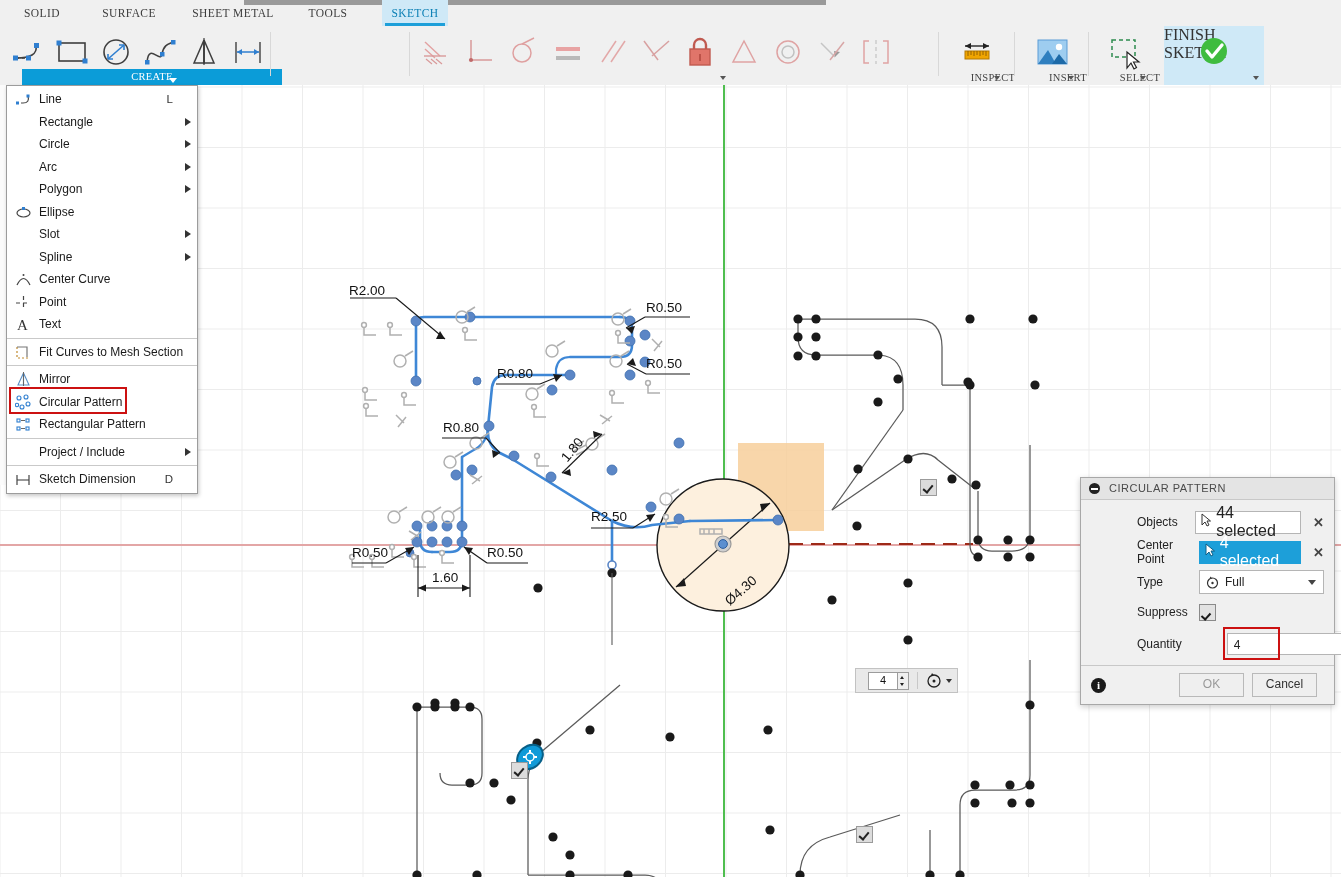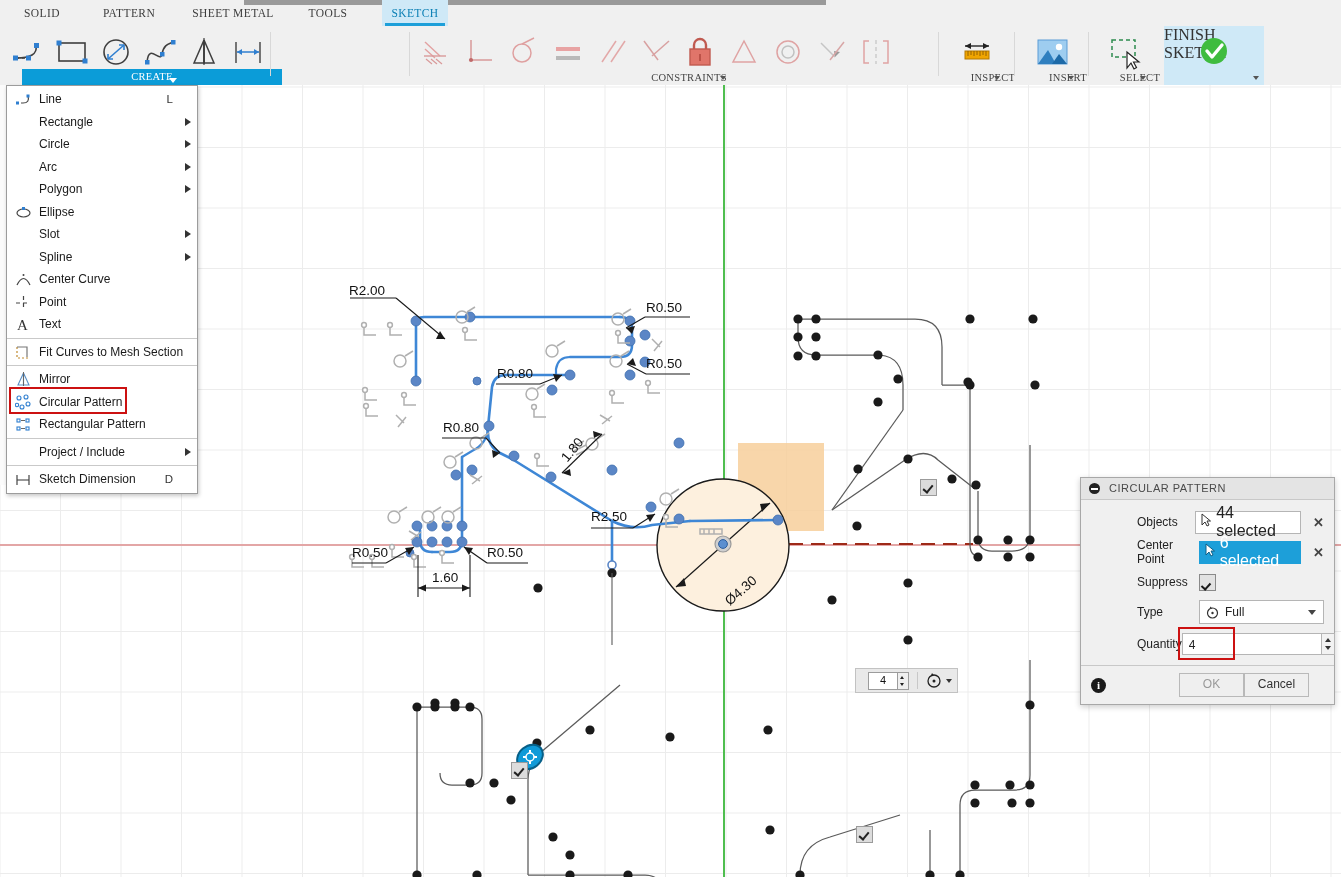--- a/index.html
+++ b/index.html
@@ -104,21 +104,21 @@
 </style>
 </head>
 <body>
 
 <div id="app">
 
   <div class="ribbon">
     <div class="tabstrip">
       <div class="greybar"></div>
       <div class="tab" style="left:10px;width:64px;">SOLID</div>
-      <div class="tab" style="left:92px;width:74px;">PATTERN</div>
+      <div class="tab" style="left:92px;width:74px;">SURFACE</div>
       <div class="tab" style="left:182px;width:102px;">SHEET METAL</div>
       <div class="tab" style="left:298px;width:60px;">TOOLS</div>
       <div class="tab active" style="left:382px;width:66px;">SKETCH</div>
     </div>
 
     <div class="ribgroup" style="left:6px;width:260px;">
       <div class="ricon" style="left:0px;">
         <svg width="44" height="40" viewBox="0 0 44 40">
             <path d="M10 26 Q32 26 30 14" fill="none" stroke="#3f3f3f" stroke-width="1.6"></path>
             <path d="M10 26 L20 26" stroke="#3f3f3f" stroke-width="1.6" stroke-dasharray="3 3"></path>
@@ -240,21 +240,20 @@
             <line x1="20" y1="28" x2="34" y2="10" stroke="#d8a6a6" stroke-width="1.5"></line>
           </svg>
       </div>
       <div class="ricon" style="left:440px;">
         <svg width="44" height="40" viewBox="0 0 44 40">
             <path d="M15 9 L10 9 L10 31 L15 31" fill="none" stroke="#dfa3a3" stroke-width="1.5"></path>
             <path d="M29 9 L34 9 L34 31 L29 31" fill="none" stroke="#dfa3a3" stroke-width="1.5"></path>
             <line x1="22" y1="8" x2="22" y2="32" stroke="#c9c9c9" stroke-width="1.4" stroke-dasharray="4 3"></line>
           </svg>
       </div>
-      <div class="label">CONSTRAINTS</div>
       <div style="position:absolute;bottom:5px;left:306px;width:0;height:0;border-top:4px solid #555;border-left:3.5px solid transparent;border-right:3.5px solid transparent;"></div>
     </div>
     <div class="vdiv" style="left:938px;"></div>
 
     <div class="ribgroup" style="left:944px;width:66px;">
       <div class="ricon" style="left:11px;">
         <svg width="44" height="40" viewBox="0 0 44 40">
             <line x1="10" y1="14" x2="34" y2="14" stroke="#222" stroke-width="1.4"></line>
             <path d="M10 14 l6 -3 l0 6 z" fill="#222"></path>
             <path d="M34 14 l-6 -3 l0 6 z" fill="#222"></path>
@@ -874,55 +873,55 @@
       </div>
 
       <div class="row">
         <div class="rlabel">Center Point</div>
         <div class="selbtn active">
           <span class="curs">
             <svg width="12" height="14">
                 <path d="M2 1 L2 12 L5 9 L7 13 L9 12 L7 8 L10.5 8 Z" fill="#fff" stroke="#0c5f87" stroke-width="1"></path>
               </svg>
           </span>
-          <span>6 selected</span>
+          <span>4 selected</span>
         </div>
         <span class="xbtn">✕</span>
-      </div>
-
-      <div class="row">
-        <div class="rlabel">Suppress</div>
-        <div class="chk"></div>
       </div>
 
       <div class="row">
         <div class="rlabel">Type</div>
         <div class="combo">
           <svg width="15" height="15" style="margin-right:5px;">
             <circle cx="7.5" cy="8" r="5" fill="none" stroke="#333" stroke-width="1.2"></circle>
             <circle cx="7.5" cy="8" r="1.2" fill="#333"></circle>
             <path d="M4.5 3.8 l3 0 l-2 -2.3 z" fill="#333"></path>
           </svg>
           <span>Full</span>
           <span class="cbarrow"></span>
         </div>
       </div>
 
-      <div class="row" style="height:34px;">
+      <div class="row">
+        <div class="rlabel">Suppress</div>
+        <div class="chk"></div>
+      </div>
+
+      <div class="row" style="height:34px;gap:45px;">
         <div class="rlabel">Quantity</div>
         <div class="qtywrap">
           <div class="qtyfield">4</div>
           <div class="spin">
               <div class="up"></div>
               <div class="dn"></div>
             </div>
           <div class="qtyhl"></div>
         </div>
       </div>
     </div>
     <div class="dlg-foot">
       <div class="infoicon">i</div>
       <div class="dbtn" style="margin-left:73px;">OK</div>
-      <div class="dbtn enabled" style="">Cancel</div>
+      <div class="dbtn enabled" style="margin-left:8px;">Cancel</div>
     </div>
   </div>
 
 </div>
 
 </body></html>

